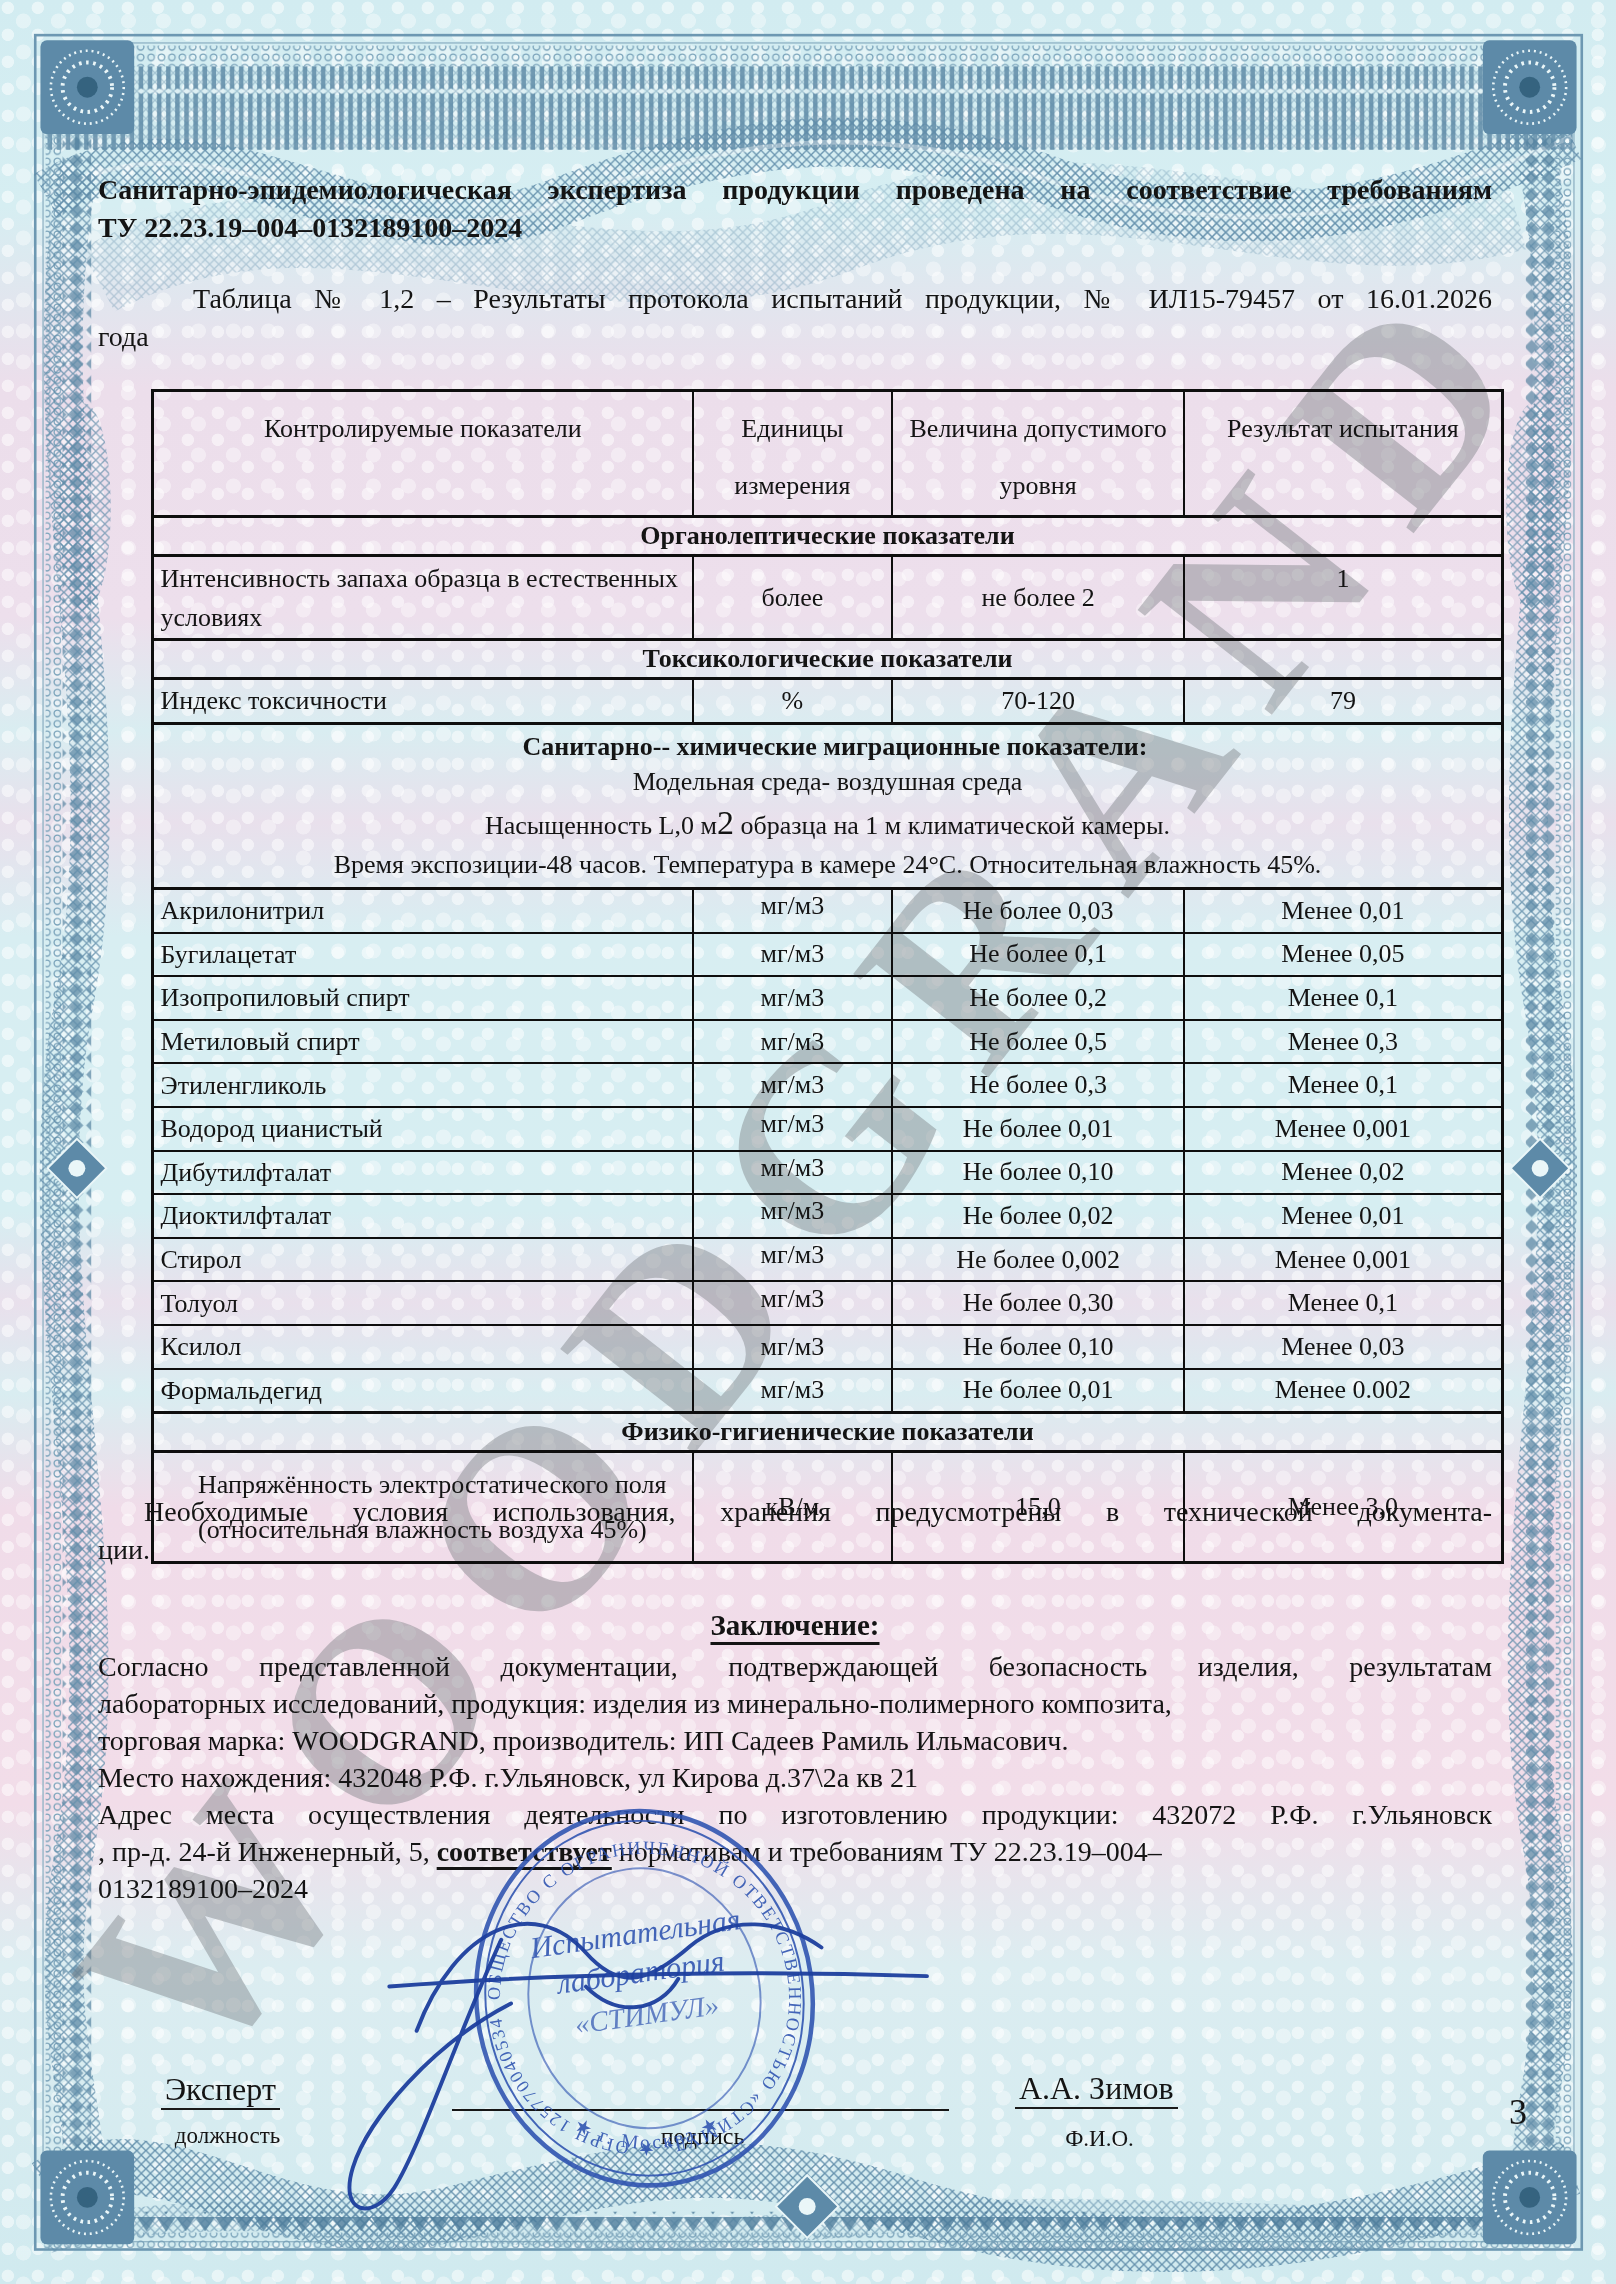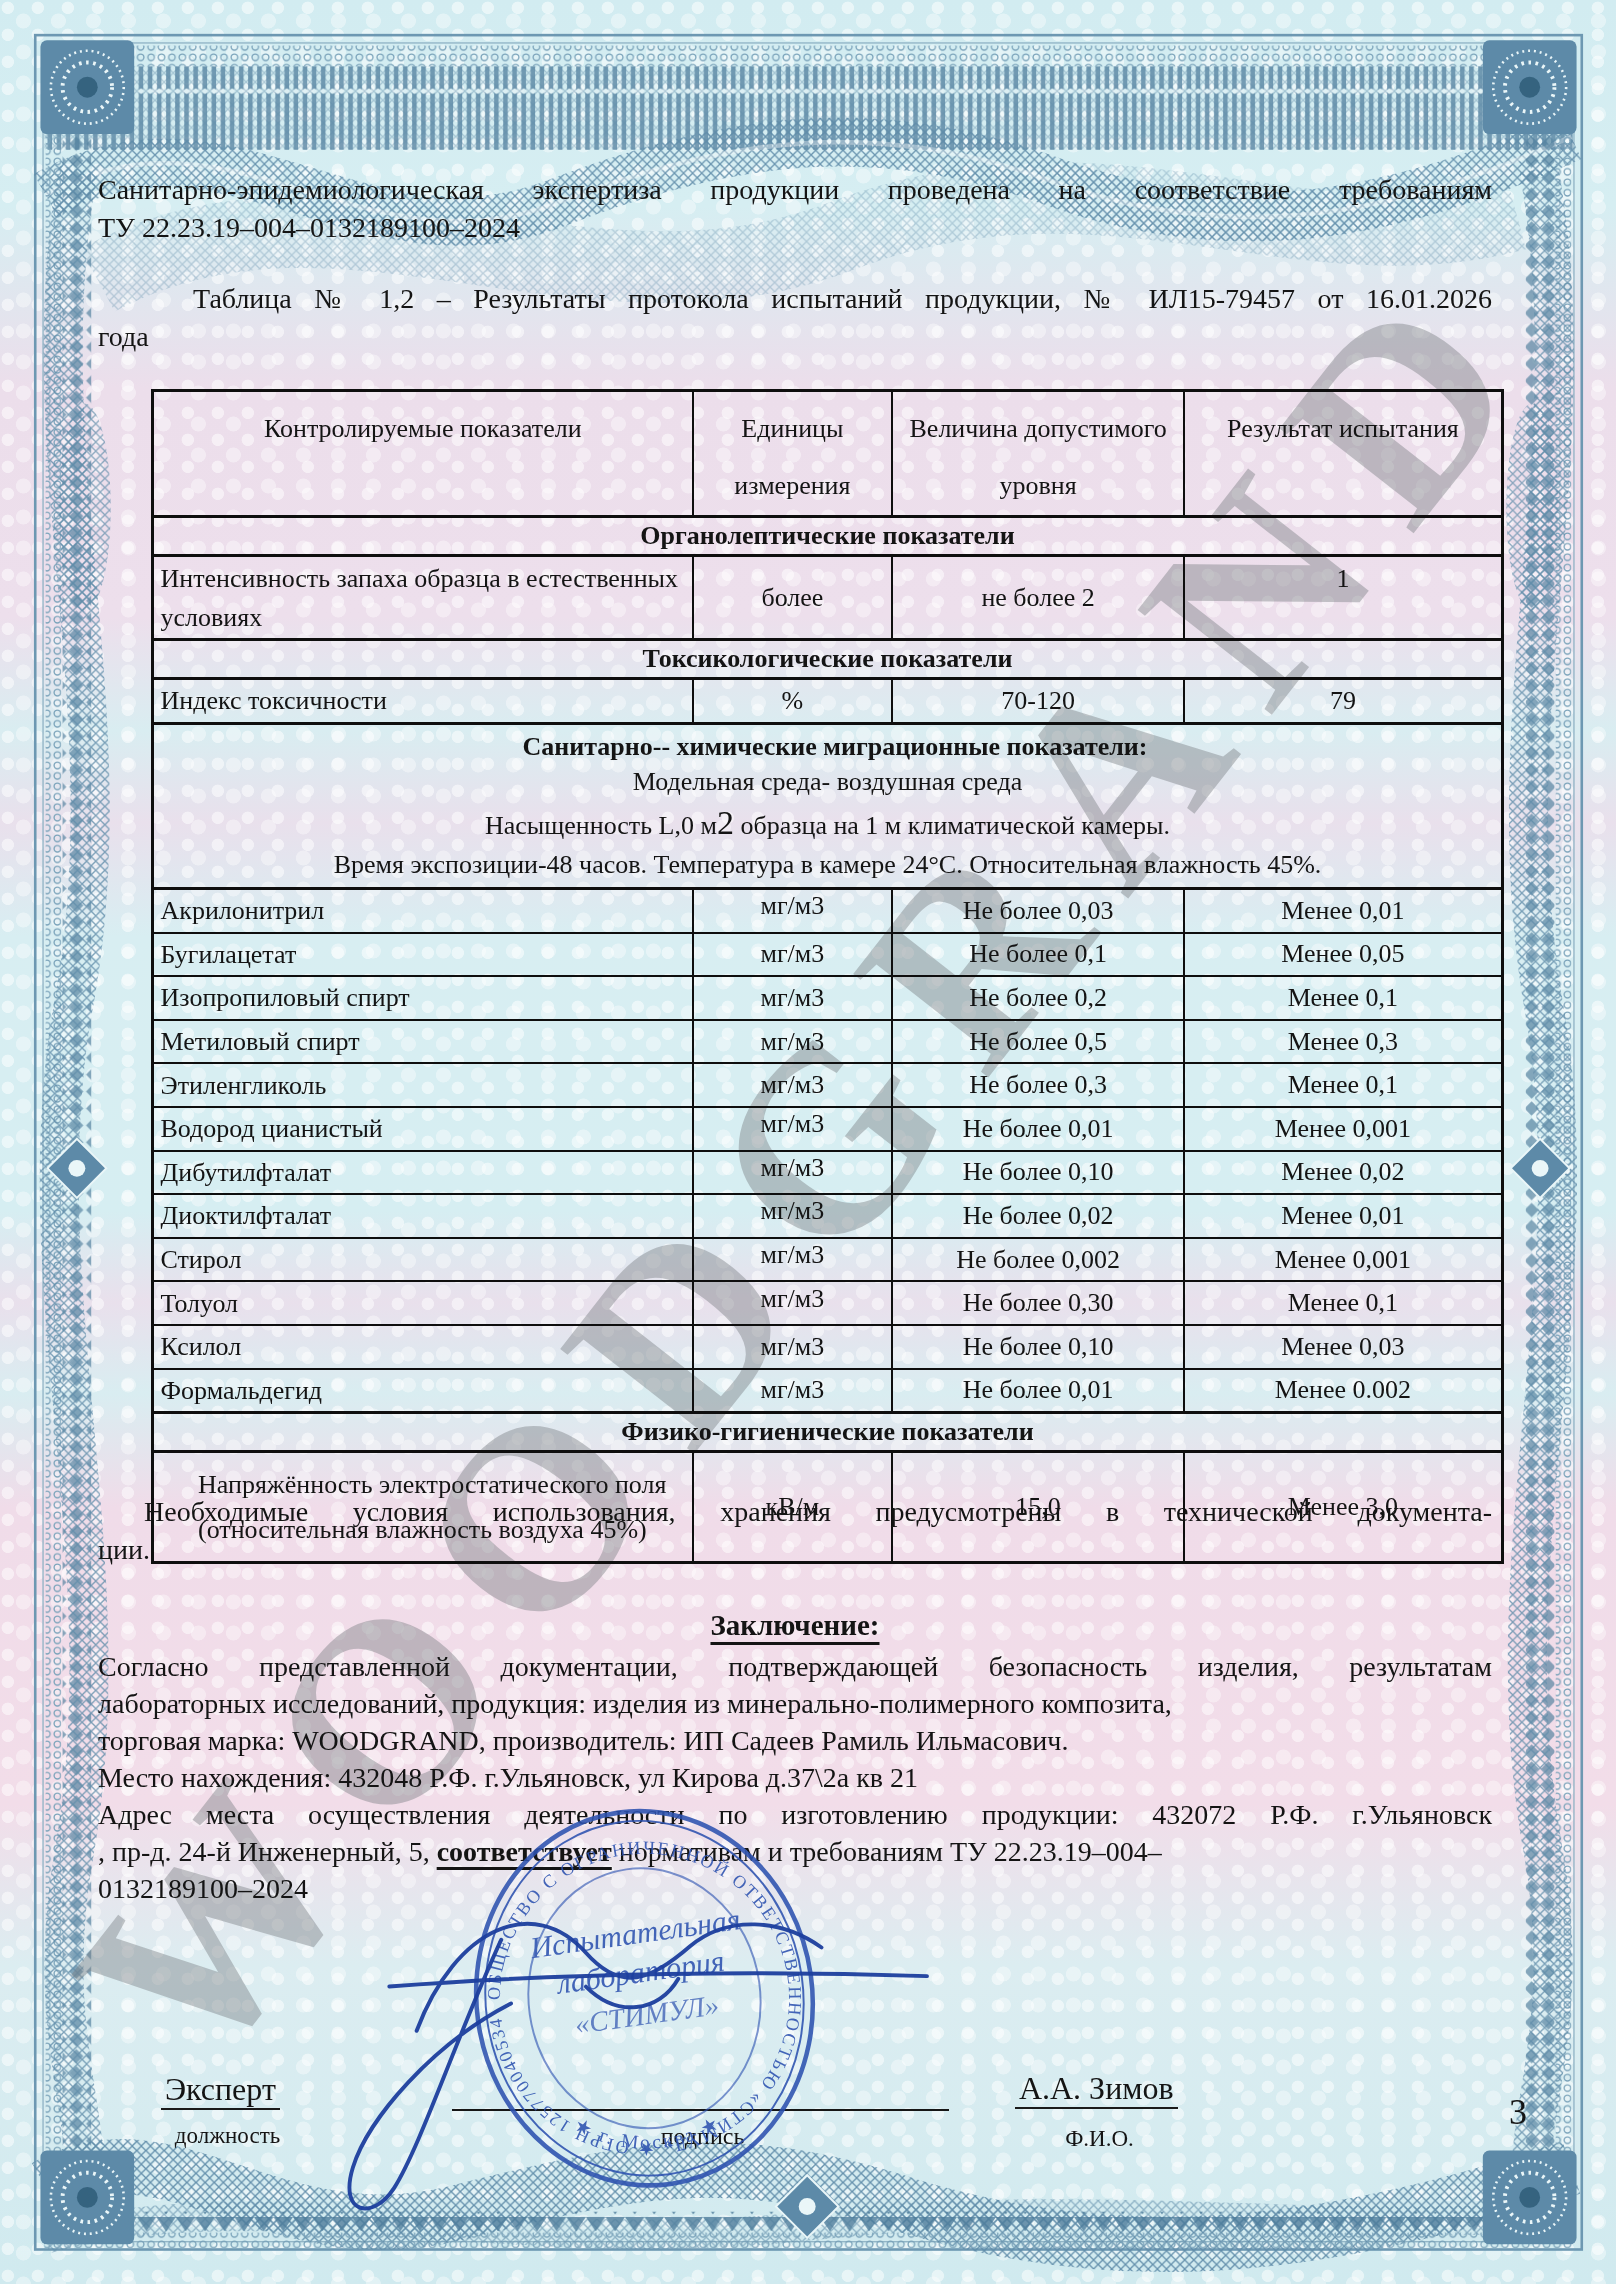--- a/index.html
+++ b/index.html
@@ -26,21 +26,21 @@
     position:absolute;left:50%;top:51%;
     transform:translate(-50%,-50%) rotate(-52deg);
     font-size:260px;font-weight:700;letter-spacing:43px;
     color:rgba(118,124,128,.42);white-space:nowrap;z-index:1;
   }
   svg.deco{position:absolute;left:0;top:0;z-index:0;}
   svg.stampsvg{position:absolute;left:0;top:0;z-index:5;}
   .abs{position:absolute;z-index:3;}
   .txt{left:98px;width:1394px;font-size:28px;line-height:1.35;}
   .jl{display:block;text-align:justify;text-align-last:justify;}
-  .intro{top:171px;}
+  .intro{top:171px;font-weight:bold;}
   .caption{top:280px;}
   .cap-first{padding-left:95px;}
   .note{top:1493px;}
   .note-first{padding-left:46px;}
   table.results{
     position:absolute;left:151px;top:389px;width:1353px;z-index:3;
     border-collapse:collapse;table-layout:fixed;
     font-size:26px;
   }
   table.results td{border:2px solid #0e0e0e;padding:1.3px 6.5px;vertical-align:middle;}

